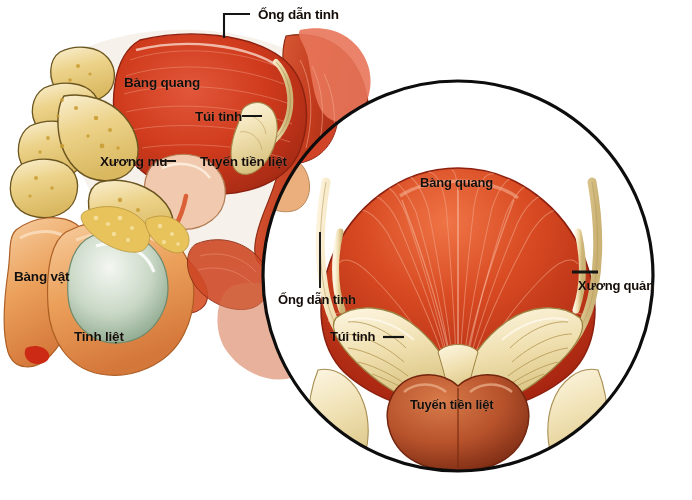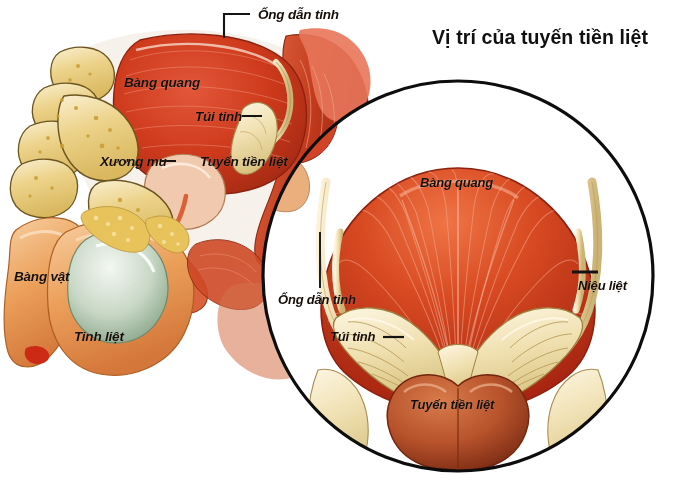--- a/index.html
+++ b/index.html
@@ -24,21 +24,20 @@
   .lbl {
     position: absolute;
     color: #150d08;
     font-family: "Liberation Sans", sans-serif;
     font-weight: 700;
     white-space: nowrap;
     letter-spacing: -0.2px;
     line-height: 1;
     pointer-events: none;
     text-shadow: 0 0 1px rgba(255,255,255,0.35);
-    font-style: italic;
   }
   .title {
     position: absolute;
     left: 432px;
     top: 26px;
     font-size: 19.5px;
     font-weight: 700;
     color: #101010;
     white-space: nowrap;
     font-family: "Liberation Sans", sans-serif;
@@ -372,21 +371,20 @@
       <path d="M160,161 L176,161" stroke-width="2"></path>
 
       <path d="M320,232 L320,288" stroke-width="1.9"></path>
 
       <path d="M383,337 L404,337" stroke-width="2.2"></path>
 
       <path d="M572,272 L598,272" stroke-width="3"></path>
     </g>
   </svg>
 
-  <div class="title">Vị trí của tuyến tiền liệt</div>
 
   <div class="lbl l-sag" style="left:258px; top:8px;">Ống dẫn tinh</div>
 
   <div class="lbl l-sag" style="left:124px; top:76px;">Bàng quang</div>
 
   <div class="lbl l-sag" style="left:195px; top:110px;">Túi tinh</div>
 
   <div class="lbl l-sag" style="left:100px; top:155px;text-align:center;">Xương mu</div>
 
   <div class="lbl l-sag" style="left:200px; top:155px;">Tuyến tiền liệt</div>
@@ -394,17 +392,17 @@
   <div class="lbl l-sag" style="left:14px; top:270px;">Bàng vật</div>
 
   <div class="lbl l-sag" style="left:74px; top:330px;">Tinh liệt</div>
 
   <div class="lbl l-circ" style="left:420px; top:176px;">Bàng quang</div>
 
   <div class="lbl l-circ" style="left:278px; top:293px;">Ống dẫn tinh</div>
 
   <div class="lbl l-circ" style="left:330px; top:330px;">Túi tinh</div>
 
-  <div class="lbl l-circ" style="left:578px; top:279px;">Niệu liệt</div>
+  <div class="lbl l-circ" style="left:578px; top:279px;">Xương quản</div>
 
   <div class="lbl l-circ" style="left:410px; top:398px;">Tuyến tiền liệt</div>
 
 </div>
 
 </body></html>

